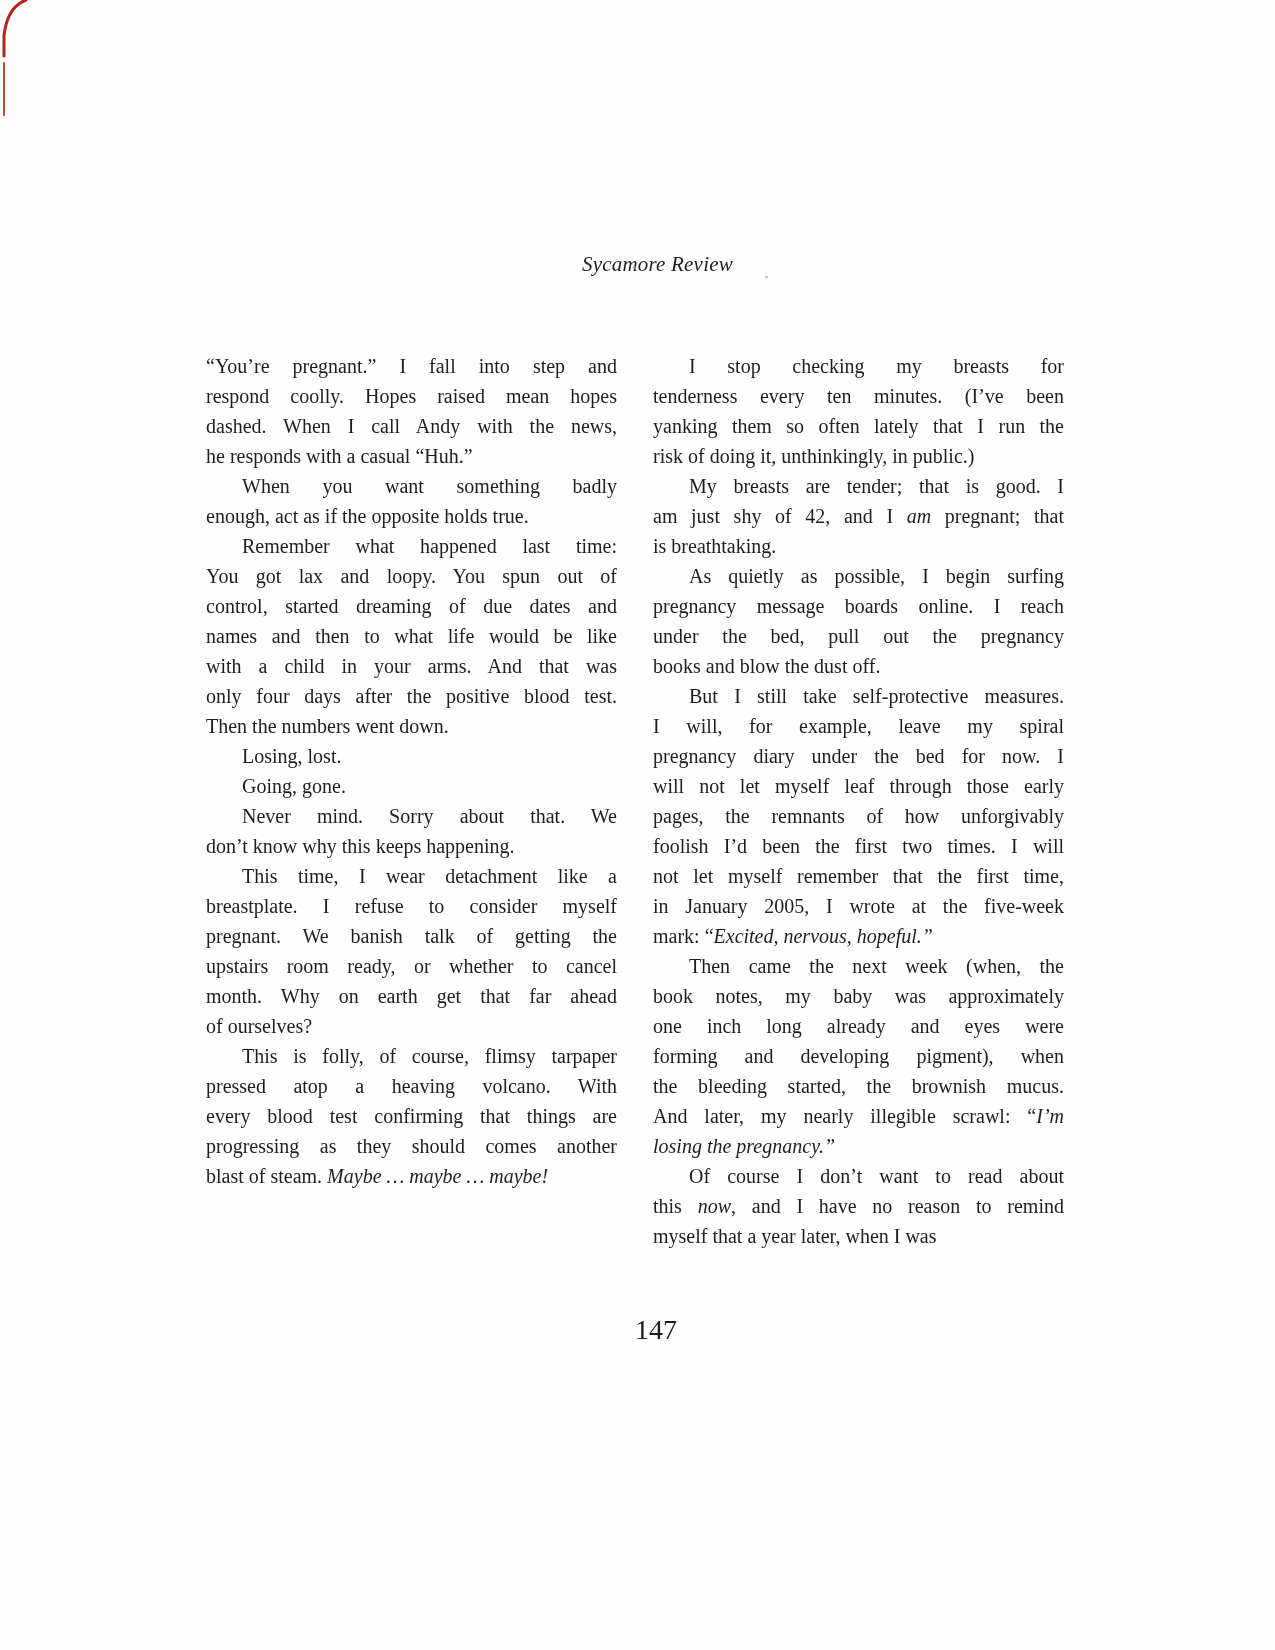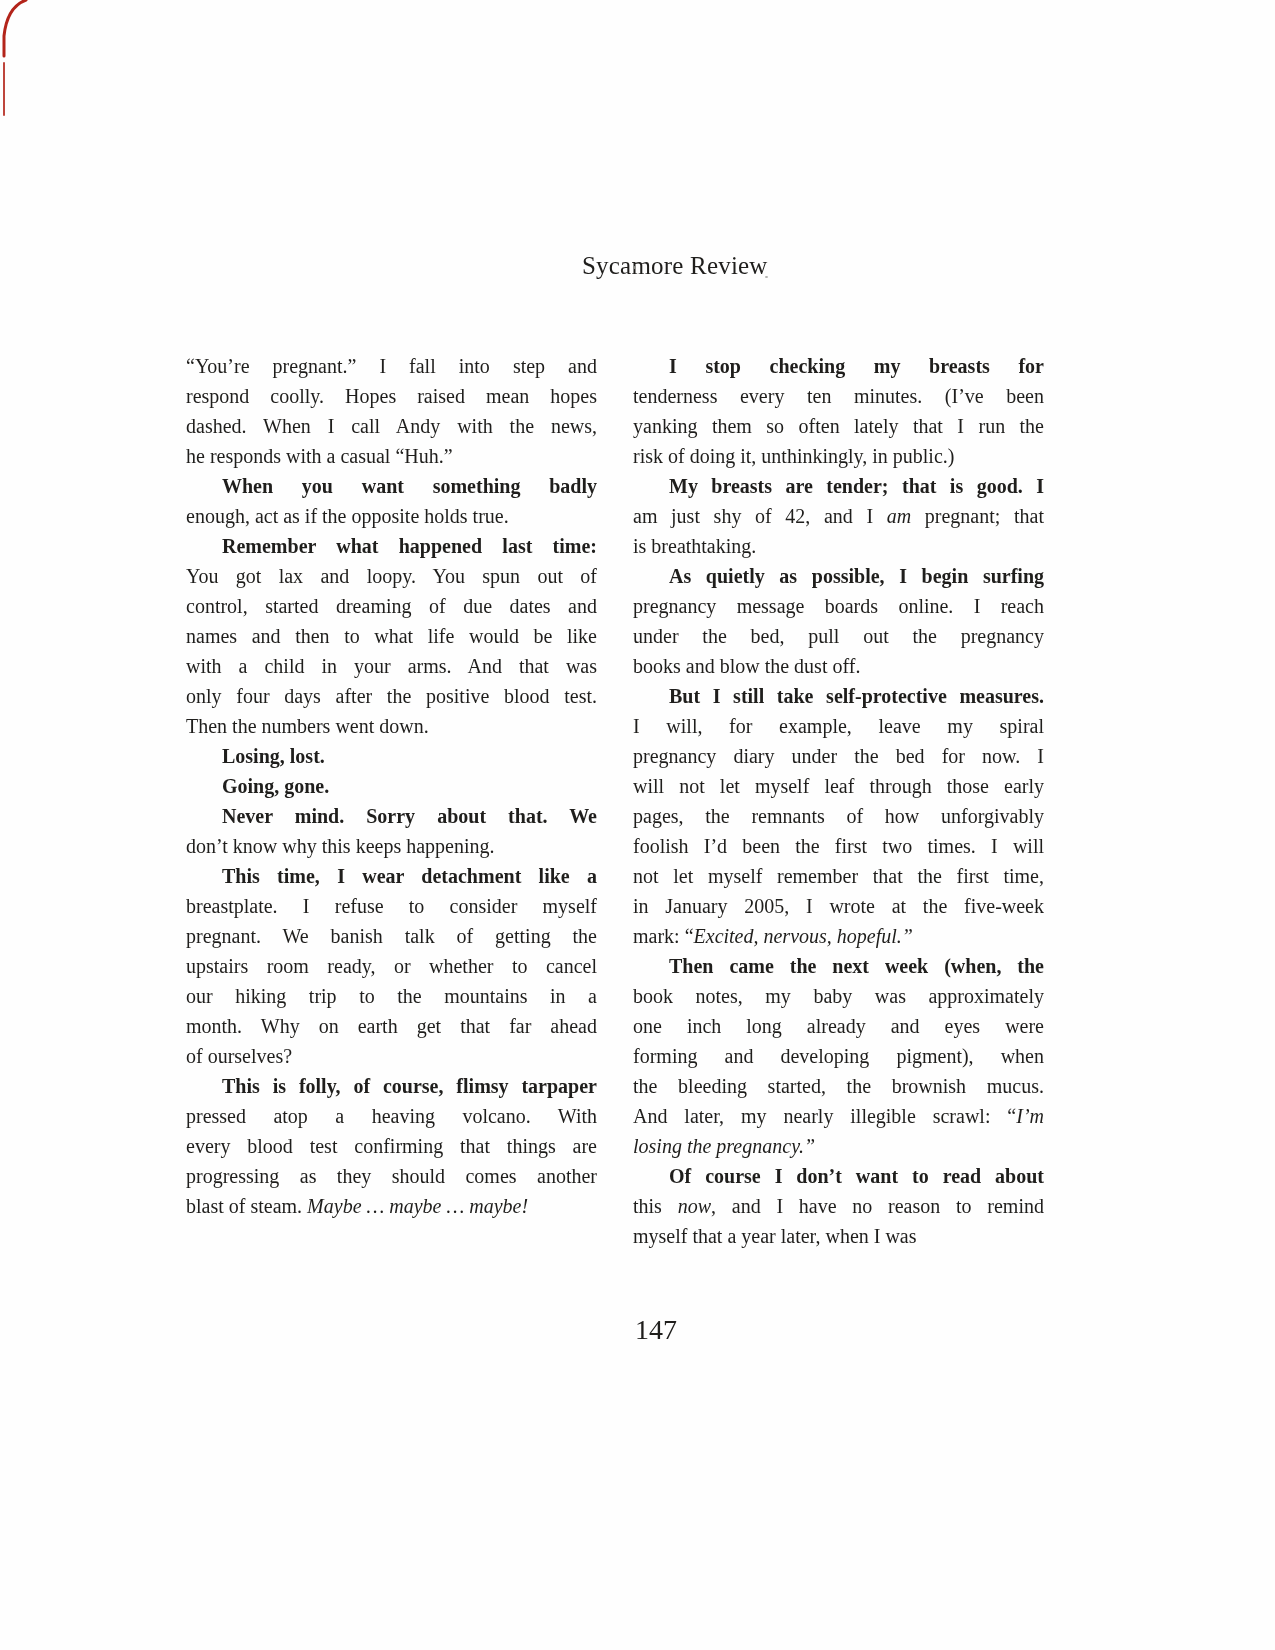--- a/index.html
+++ b/index.html
@@ -9,41 +9,43 @@
     height: 1650px;
     background: #fefefe;
     font-family: "Liberation Serif", "DejaVu Serif", serif;
     color: #1f1e1c;
     overflow: hidden;
   }
   .running-header {
     position: absolute;
     top: 252px;
     left: 582px;
-    font-size: 25px;
+    font-style: italic;
+    font-size: 21px;
     letter-spacing: 0.2px;
     white-space: nowrap;
   }
   .column {
     position: absolute;
     top: 351px;
     width: 411px;
     font-size: 20px;
     line-height: 30px;
+    margin-left: 20px;
   }
   .column.left  { left: 186px; }
   .column.right { left: 633px; }
   .para { margin: 0; }
   .line {
     text-align: justify;
     text-align-last: justify;
     min-height: 30px;
   }
   .line.lastline { text-align-last: left; }
-  .line.indent { text-indent: 36px; font-weight: bold; }
+  .line.indent { text-indent: 36px; }
   .line em { }
   .page-number {
     position: absolute;
     top: 1314px;
     left: 610px;
     width: 92px;
     text-align: center;
     font-size: 28px;
   }
   .corner-artifact {
@@ -101,21 +103,20 @@
       </div>
       <div class="para">
         <div class="line indent"><span>Never mind. Sorry about that. We</span></div>
         <div class="line lastline"><span>don’t know why this keeps happening.</span></div>
       </div>
       <div class="para">
         <div class="line indent"><span>This time, I wear detachment like a</span></div>
         <div class="line"><span>breastplate. I refuse to consider myself</span></div>
         <div class="line"><span>pregnant. We banish talk of getting the</span></div>
         <div class="line"><span>upstairs room ready, or whether to cancel</span></div>
-        <div class="line"><span>our hiking trip to the mountains in a</span></div>
         <div class="line"><span>month. Why on earth get that far ahead</span></div>
         <div class="line lastline"><span>of ourselves?</span></div>
       </div>
       <div class="para">
         <div class="line indent"><span>This is folly, of course, flimsy tarpaper</span></div>
         <div class="line"><span>pressed atop a heaving volcano. With</span></div>
         <div class="line"><span>every blood test confirming that things are</span></div>
         <div class="line"><span>progressing as they should comes another</span></div>
         <div class="line lastline"><span>blast of steam. </span><em>Maybe … maybe … maybe!</em></div>
       </div>

